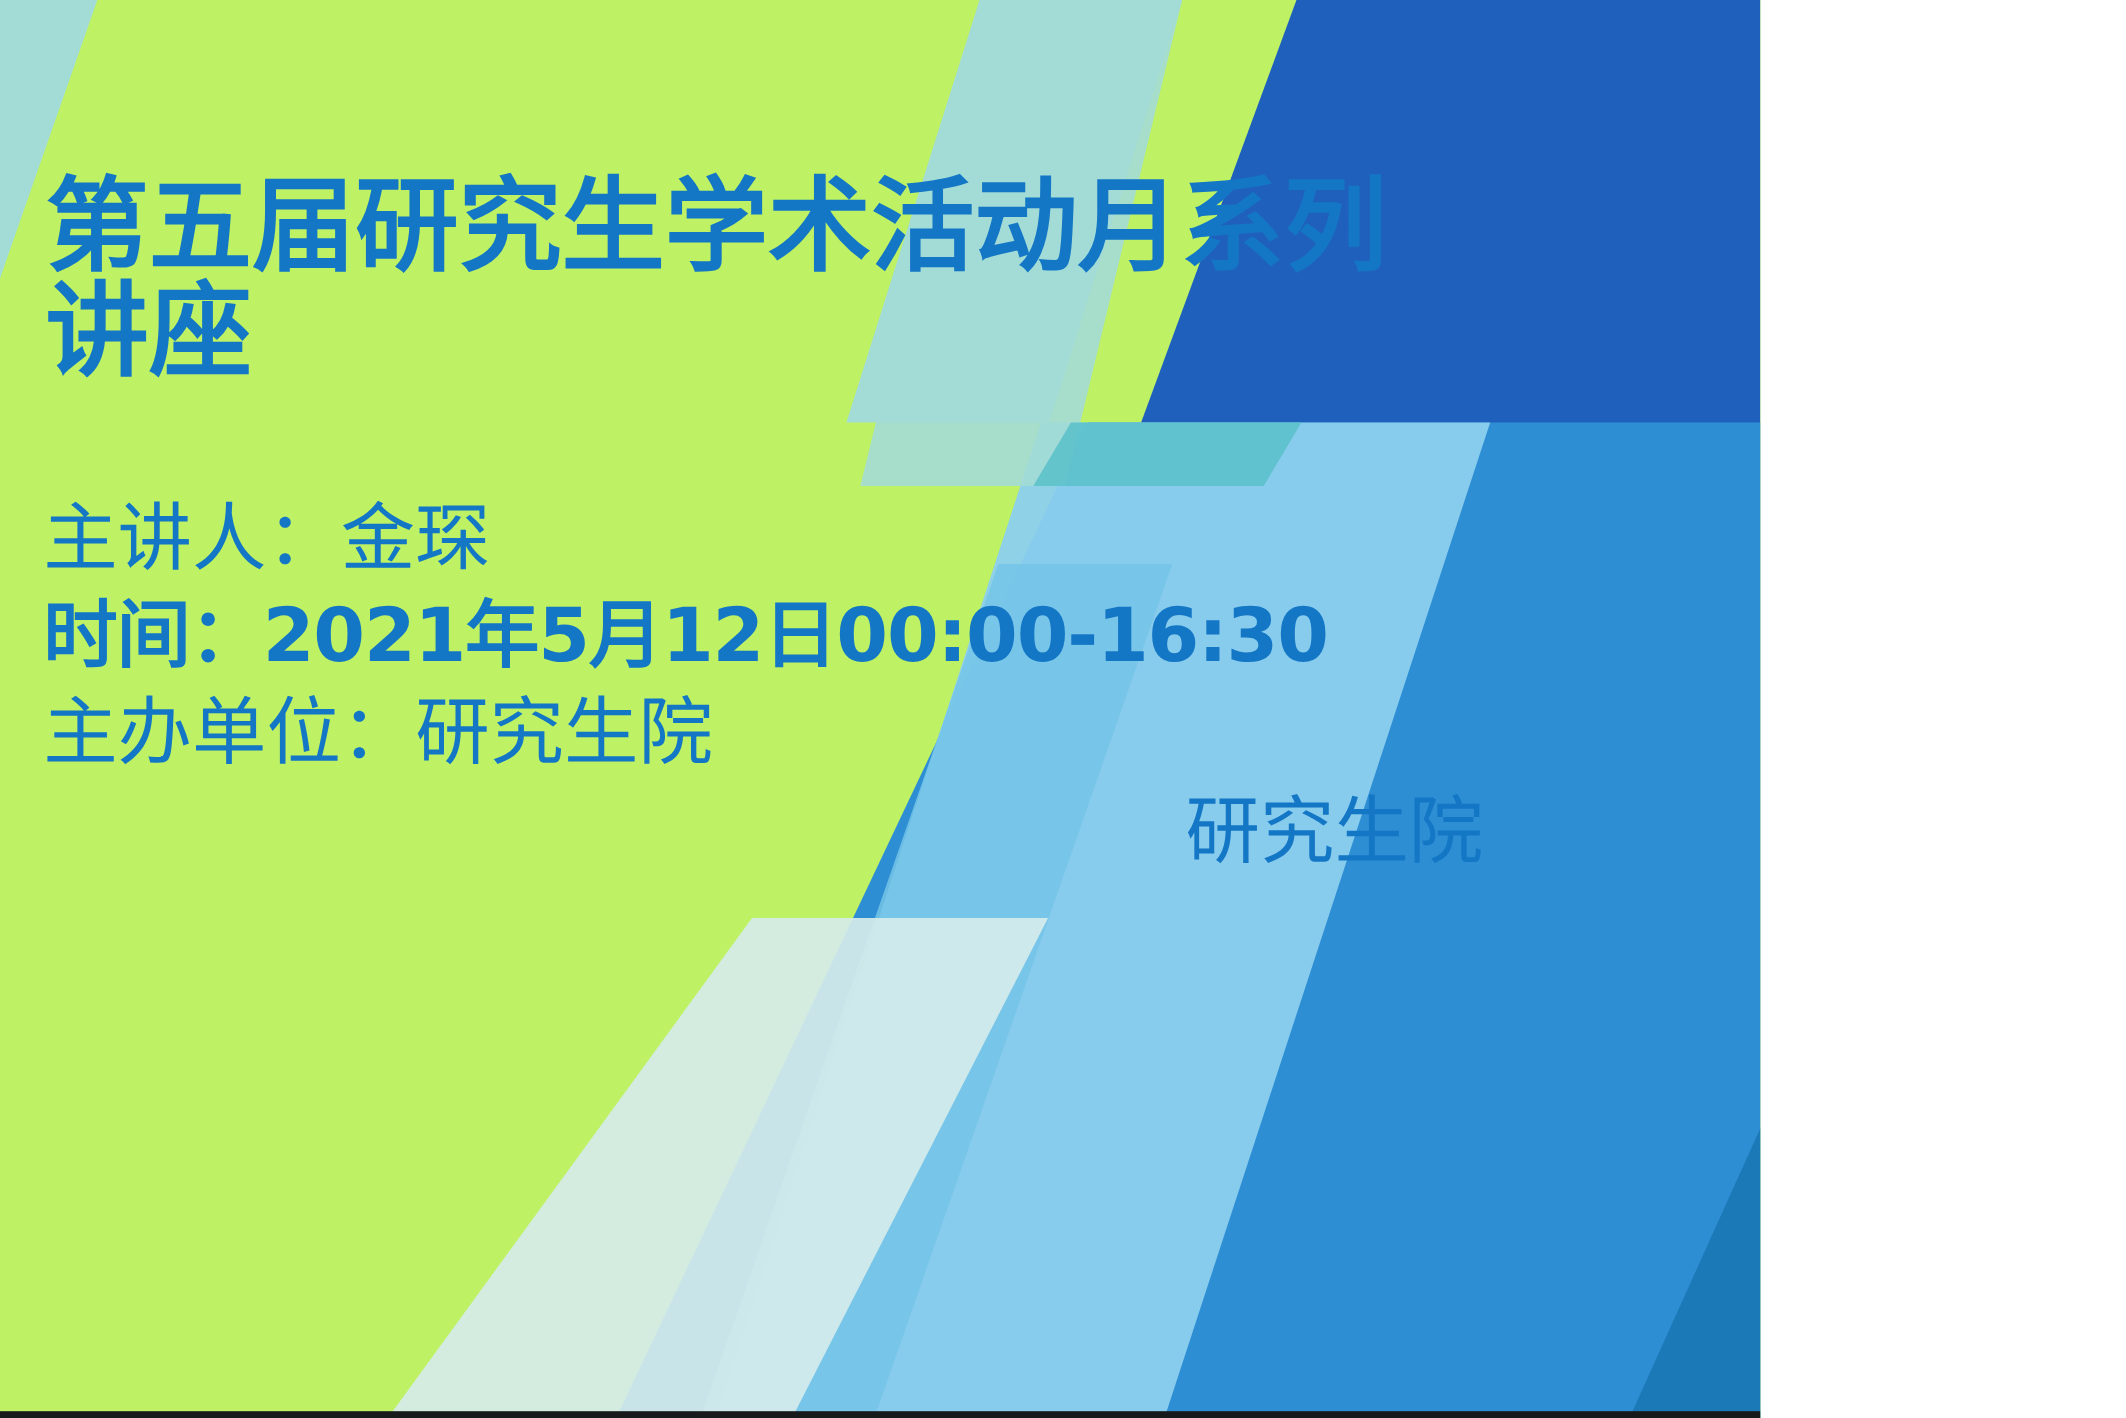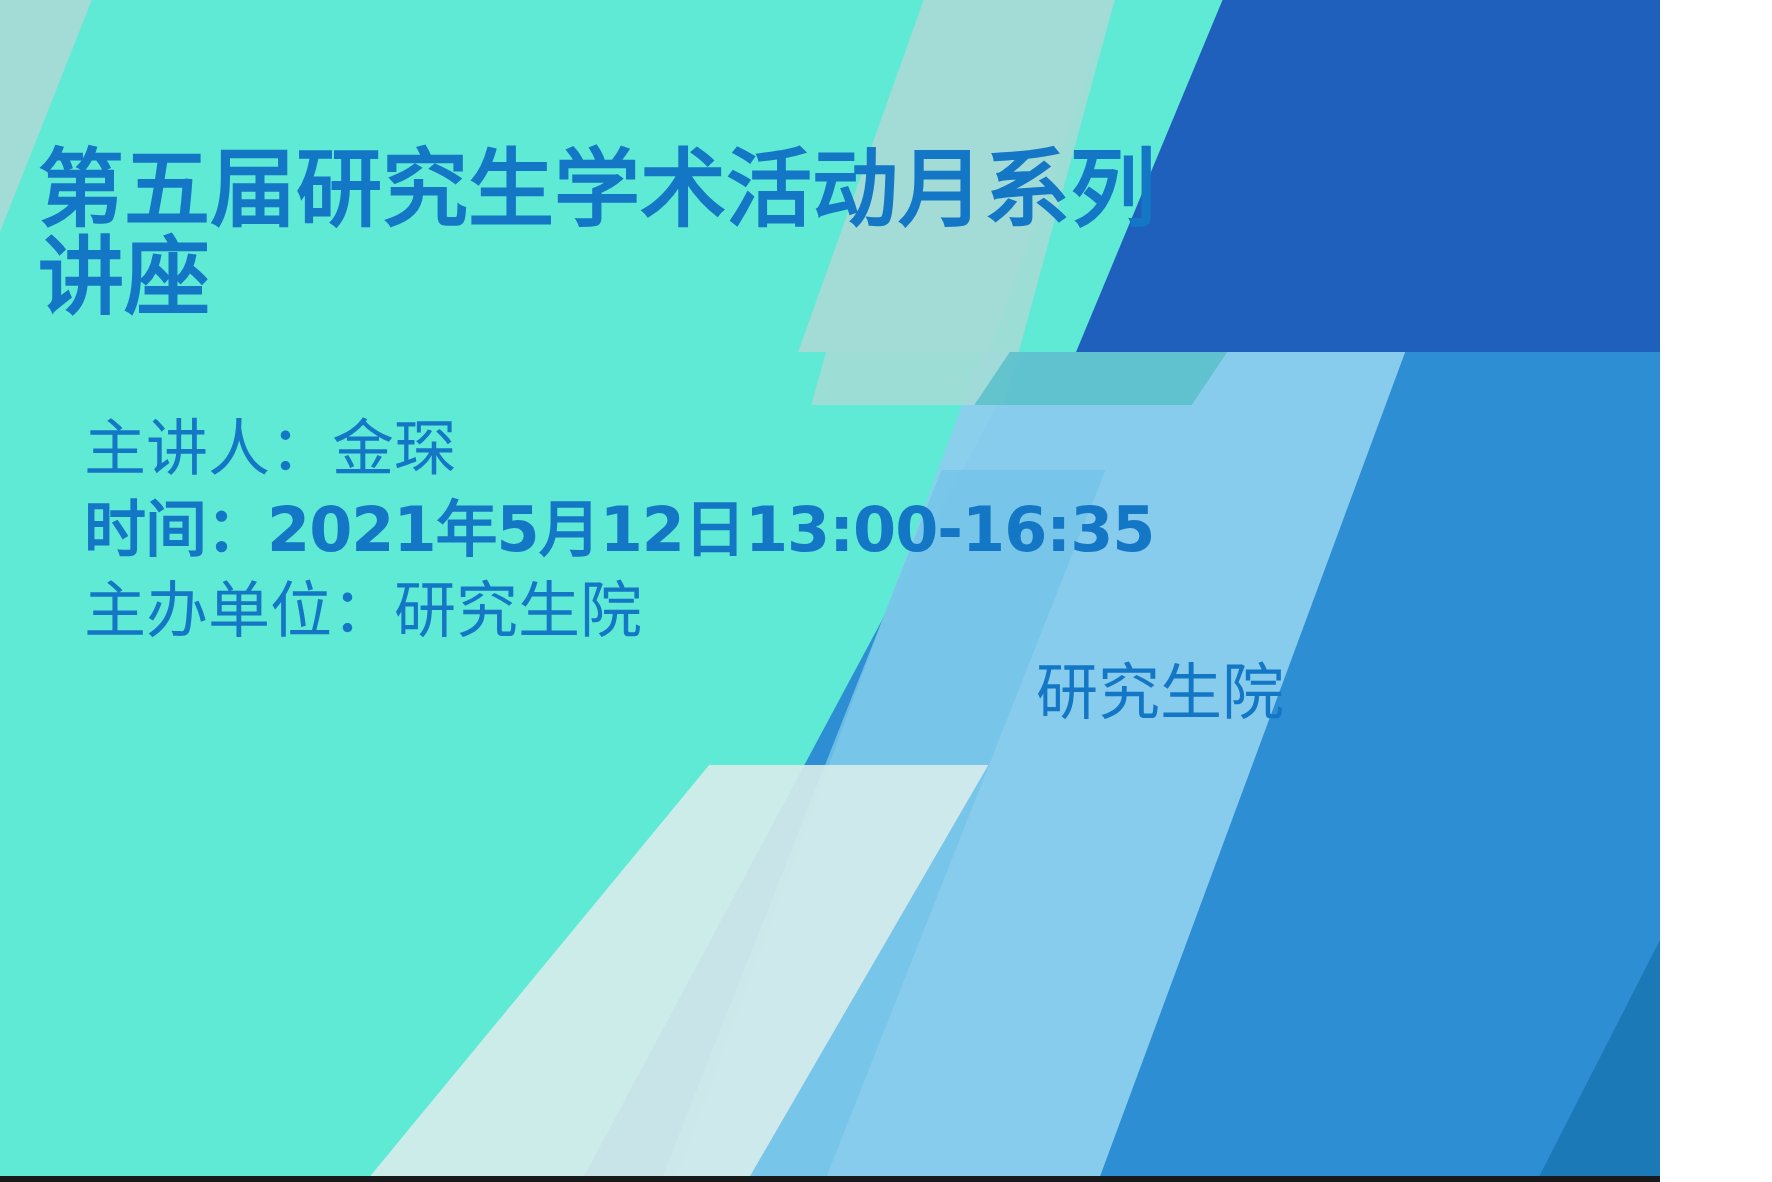--- a/index.html
+++ b/index.html
@@ -7,24 +7,24 @@
     margin: 0;
     padding: 0;
     background: #ffffff;
   }
   body {
     font-family: "Liberation Sans", "DejaVu Sans", sans-serif;
   }
 
   .slide {
     position: relative;
-    width: 1660px;
+    width: 1467px;
     height: 1182px;
     overflow: hidden;
-    background: #5eead4;
+    background: #bef264;
   }
 
   
   .bg-layer {
     position: absolute;
     inset: 0;
     width: 100%;
     height: 100%;
     display: block;
   }
@@ -54,21 +54,20 @@
     line-height: 1.02;
     letter-spacing: 0px;
     white-space: nowrap;
   }
 
   .details-block {
     position: absolute;
     left: 36px;
     top: 408px;
     width: 1200px;
-    margin-left: 48px;
   }
 
   .detail-line {
     color: #1477c6;
     font-family: "DejaVu Serif", "Liberation Serif", serif;
     font-size: 62px;
     line-height: 1.31;
     white-space: nowrap;
   }
 
@@ -124,21 +123,21 @@
 
   <div class="content">
 
     <div class="title-block">
       <div class="title-line">第五届研究生学术活动月系列</div>
       <div class="title-line">讲座</div>
     </div>
 
     <div class="details-block">
       <div class="detail-line">主讲人：金琛</div>
-      <div class="detail-line time">时间：2021年5月12日13:00-16:35</div>
+      <div class="detail-line time">时间：2021年5月12日00:00-16:30</div>
       <div class="detail-line">主办单位：研究生院</div>
       <div class="detail-line indent">研究生院</div>
     </div>
 
   </div>
 
   <div class="bottom-rule"></div>
 
 </div>
 

